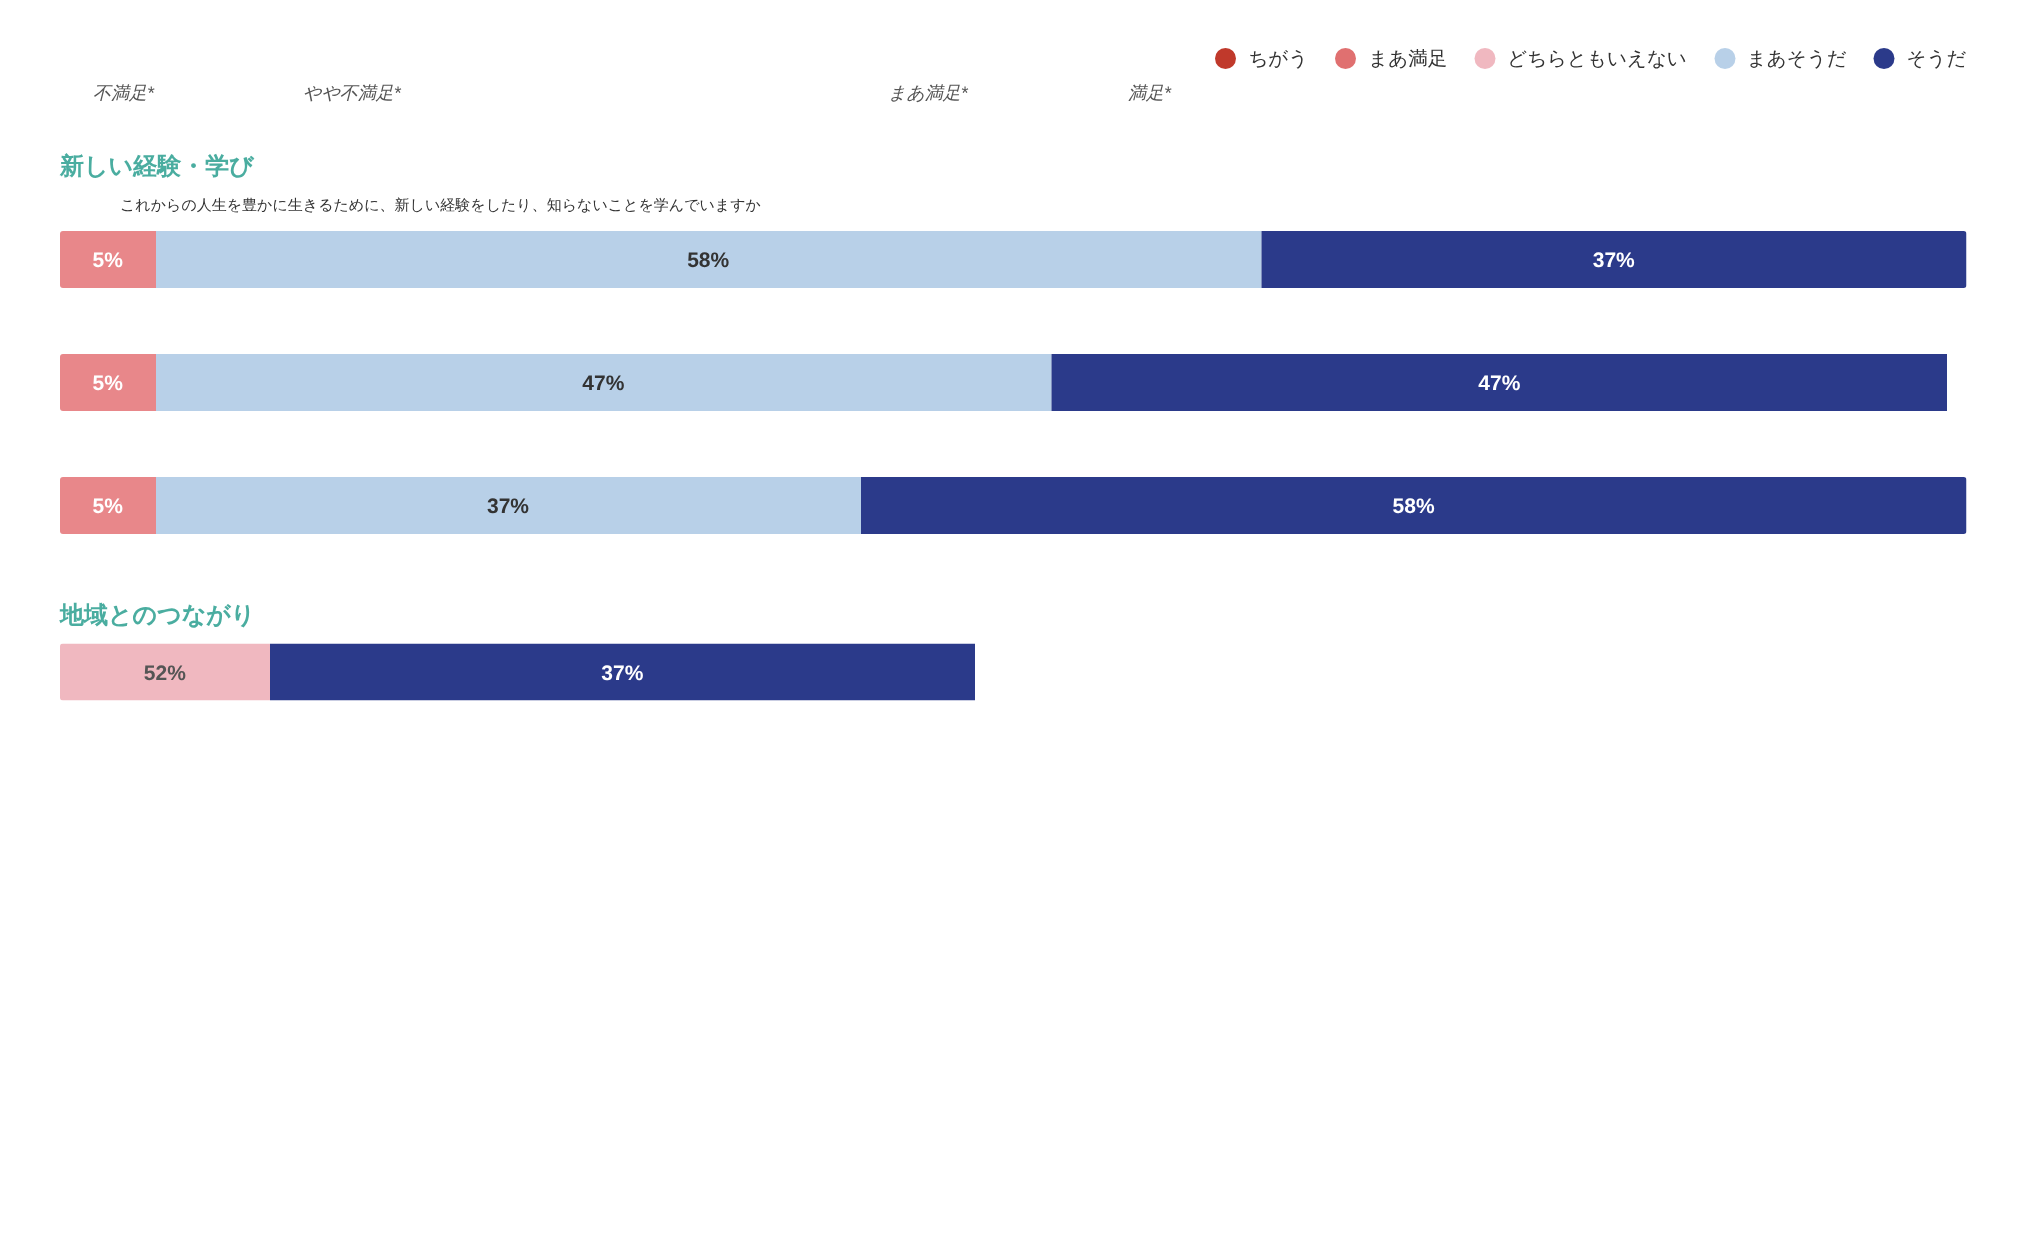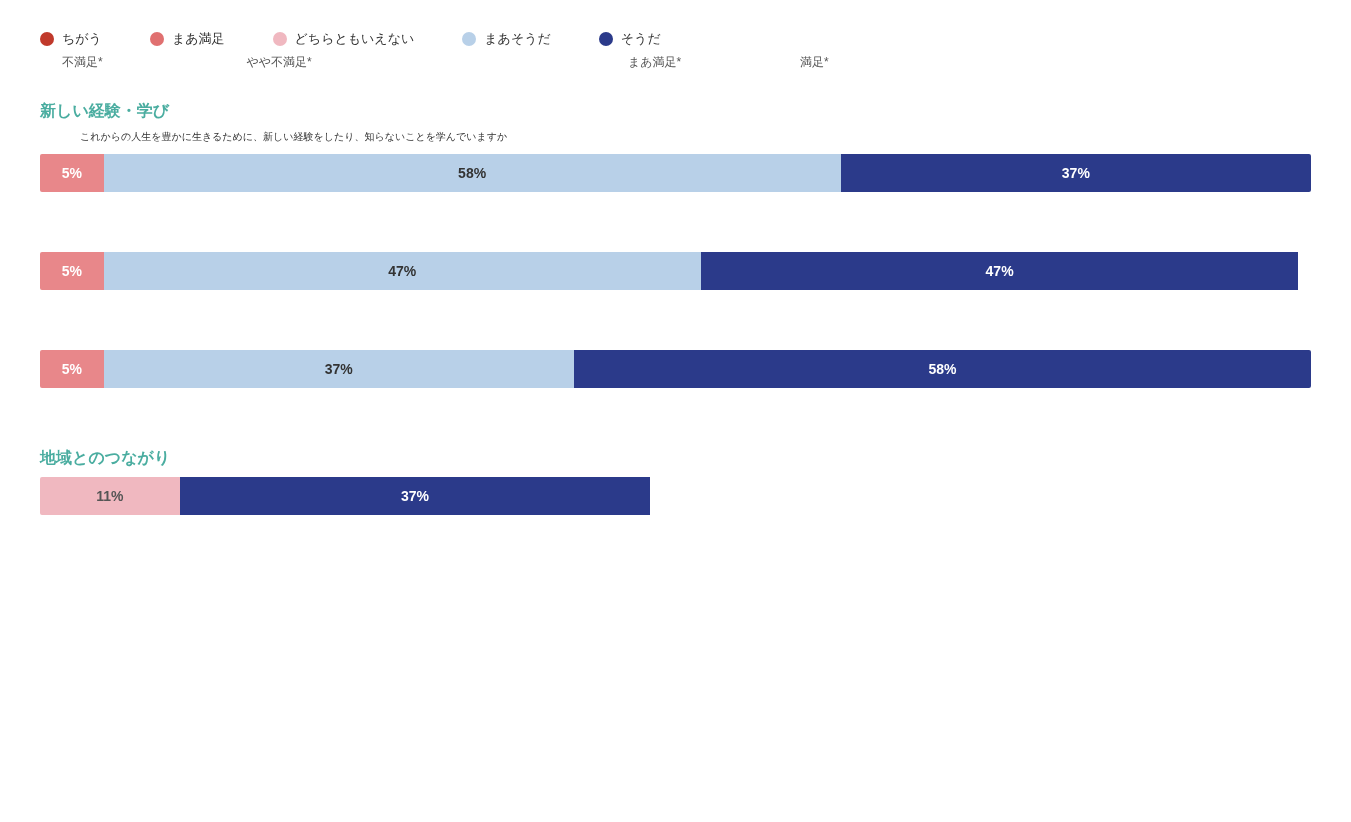--- a/index.html
+++ b/index.html
@@ -13,49 +13,51 @@
     }
 
     .legend {
       display: flex;
       flex-direction: column;
       margin-bottom: 30px;
     }
     .legend-row {
       display: flex;
       align-items: center;
-      gap: 48px;
+      gap: 18px;
       margin-bottom: 6px;
+      justify-content: flex-end;
     }
     .legend-item {
       display: flex;
       align-items: center;
       gap: 8px;
       font-size: 13px;
       color: #333;
     }
     .legend-dot {
       width: 14px;
       height: 14px;
       border-radius: 50%;
       flex-shrink: 0;
     }
     .legend-sublabels {
       display: flex;
-      gap: 42px;
+      gap: 30px;
       padding-left: 22px;
       font-size: 12px;
       color: #555;
+      font-style: italic;
     }
     .legend-sublabel {
       min-width: 80px;
     }
 
     .section {
-      margin-bottom: 60px;
+      margin-bottom: 44px;
     }
     .section-title {
       color: #4aada0;
       font-size: 16px;
       font-weight: bold;
       margin-bottom: 8px;
     }
     .section-description {
       font-size: 10px;
       color: #333;
@@ -132,21 +134,21 @@
 
     <div class="legend-item">
       <div class="legend-dot" style="background-color:#2b3a8a;"></div>
       <span>そうだ</span>
     </div>
   </div>
   <div class="legend-sublabels">
     <div class="legend-sublabel" style="min-width:110px;">
       <span>不満足*</span>
     </div>
-    <div class="legend-sublabel" style="min-width:130px;text-align:center;">
+    <div class="legend-sublabel" style="min-width:130px;">
       <span>やや不満足*</span>
     </div>
     <div class="legend-sublabel" style="min-width:200px;"></div>
     <div class="legend-sublabel" style="min-width:130px;">
       <span>まあ満足*</span>
     </div>
     <div class="legend-sublabel">
       <span>満足*</span>
     </div>
   </div>
@@ -174,16 +176,16 @@
   <div class="bar-container">
     <div class="bar-segment pink" style="width:5%;">5%</div>
     <div class="bar-segment light-blue" style="width:37%;">37%</div>
     <div class="bar-segment dark-blue" style="width:58%;">58%</div>
   </div>
 </div>
 
 <div class="section">
   <div class="section-title">地域とのつながり</div>
   <div class="bar-container">
-    <div class="bar-segment light-pink" style="width:11%;">11%</div>
+    <div class="bar-segment light-pink" style="width:11%;">52%</div>
     <div class="bar-segment dark-blue" style="width:37%;">37%</div>
   </div>
 </div>
 
 </body></html>

